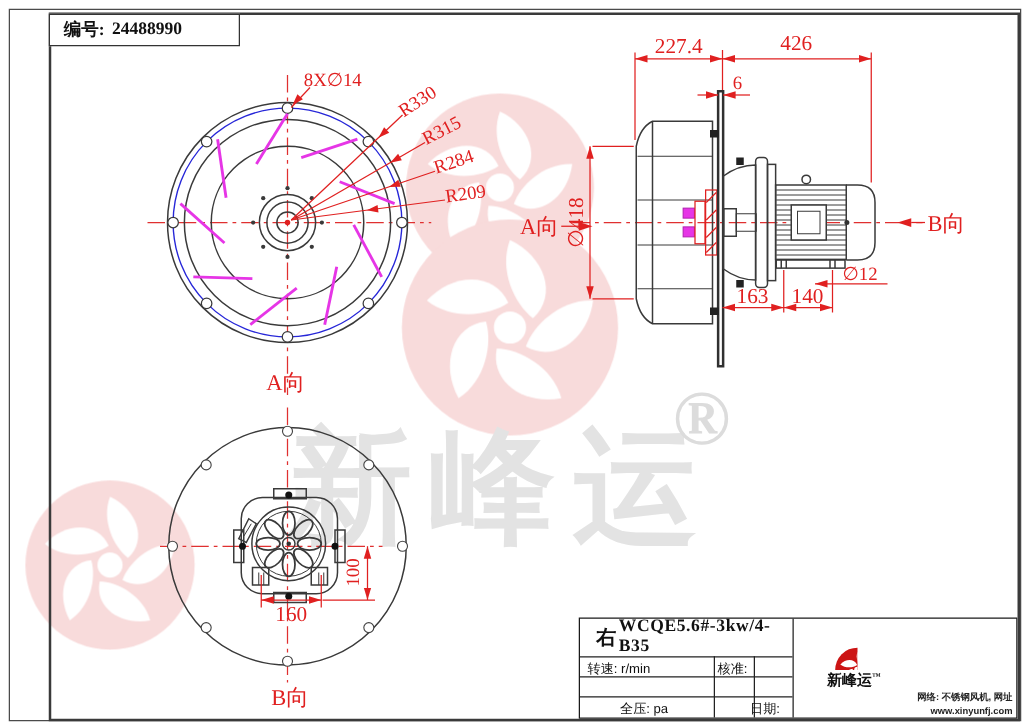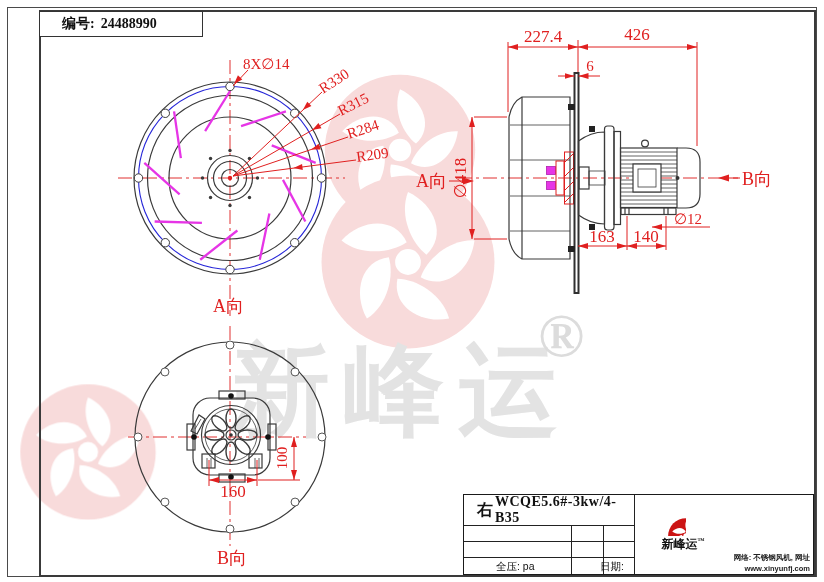--- a/index.html
+++ b/index.html
@@ -1,21 +1,21 @@
 <!DOCTYPE html>
 <html><head>
 <meta charset="utf-8">
 <style>
   html,body{margin:0;padding:0;background:#e8e8e8;}
   .page{position:relative;width:824px;height:582px;background:#fff;overflow:hidden;
         font-family:"Liberation Sans",sans-serif;}
   .outer-frame{position:absolute;left:7px;top:7px;width:808px;height:568px;border:1.4px solid #4a4a4a;}
   .inner-frame{position:absolute;left:39px;top:10px;width:773px;height:563px;border:2px solid #3a3a3a;}
   .serial-box{position:absolute;left:39px;top:11px;width:140px;height:24px;border:1.4px solid #333;
-              background:#fff;display:flex;align-items:center;padding-left:22px;gap:6px;
+              background:#fff;display:flex;align-items:center;padding-left:11px;gap:6px;
               font:bold 14px "Liberation Serif",serif;color:#111;}
   
   .wm-text{position:absolute;left:230px;top:338px;font:bold 100px "Liberation Sans",sans-serif;
            color:#e3e3e3;letter-spacing:14px;white-space:nowrap;z-index:1;line-height:1.05;}
   .wm-reg{position:absolute;left:538px;top:300px;font:bold 62px "Liberation Serif",serif;color:#dcdcdc;z-index:1;}
   .wm-flowers{position:absolute;left:0;top:0;width:824px;height:582px;z-index:0;}
   
   .drawing{position:absolute;left:0;top:0;z-index:2;}
   .blk{stroke:#3a3a3a;fill:none;stroke-width:1.2;}
   .thin{stroke:#3a3a3a;fill:none;stroke-width:.8;}
@@ -317,20 +317,25 @@
     <div class="hline" style="left:0;top:46px;width:170px;height:1px;"></div>
     <div class="hline" style="left:0;top:62px;width:170px;height:1px;"></div>
     <div class="vline" style="left:107px;top:30px;width:1px;height:49px;"></div>
     <div class="vline" style="left:139px;top:30px;width:1px;height:49px;"></div>
 
     <div class="tb-title">
       <span class="tb-ori">右</span>
       <span class="tb-model">WCQE5.6#-3kw/4-B35</span>
     </div>
 
+    <div class="tb-row" style="top:31px;">
+      <span class="lab"><span>转速:</span>
+      <span>r/min</span></span>
+      <span class="fld">核准:</span>
+    </div>
     <div class="tb-row" style="top:63px;margin-left:26px;">
       <span class="lab"><span>全压:</span>
       <span>pa</span></span>
       <span class="fld">日期:</span>
     </div>
 
     <div class="brand">
       <svg class="brand-logo" width="38" height="38" viewBox="-50 -50 100 100" style="color:#cc1414">
         <use href="#pinwheel"></use>
       </svg>

